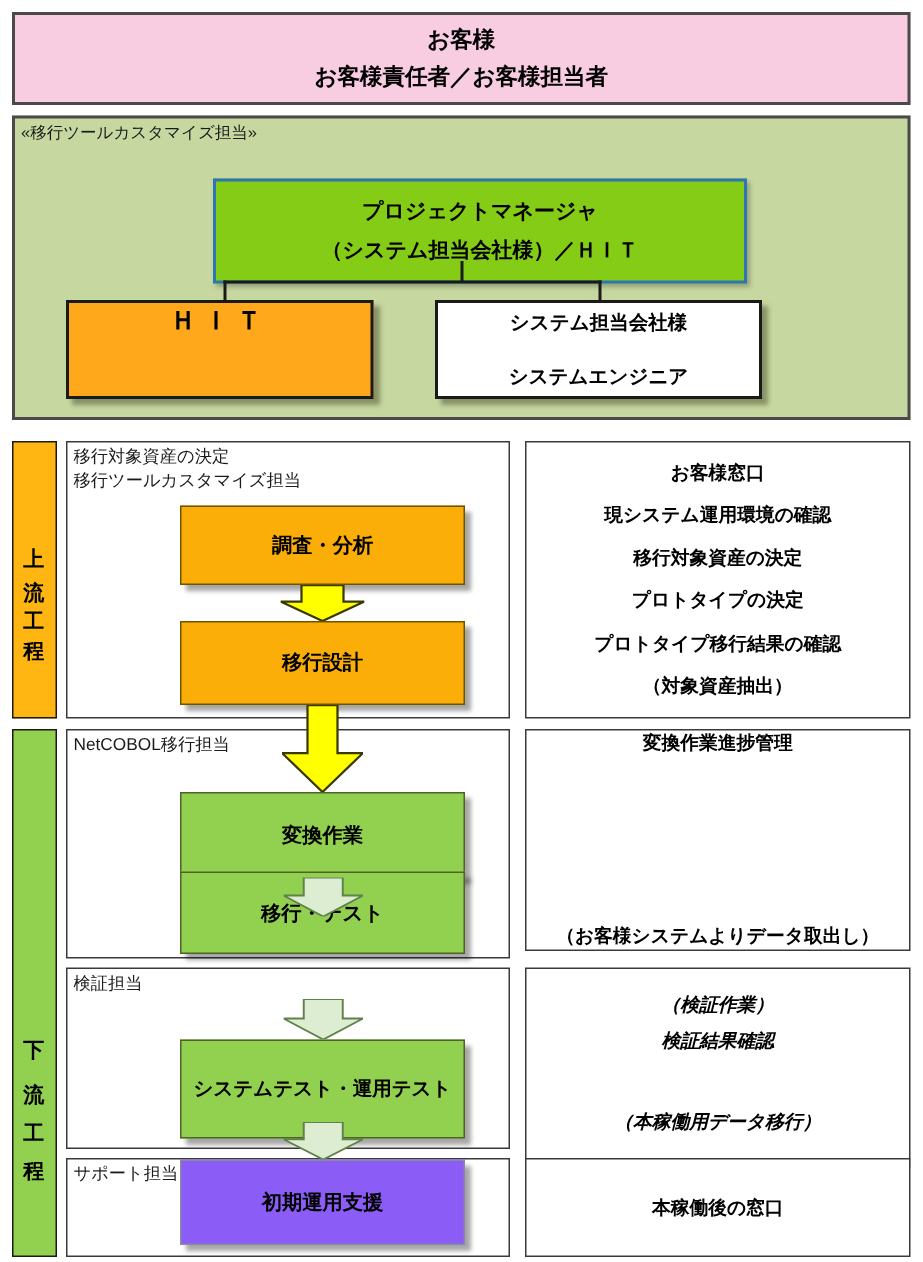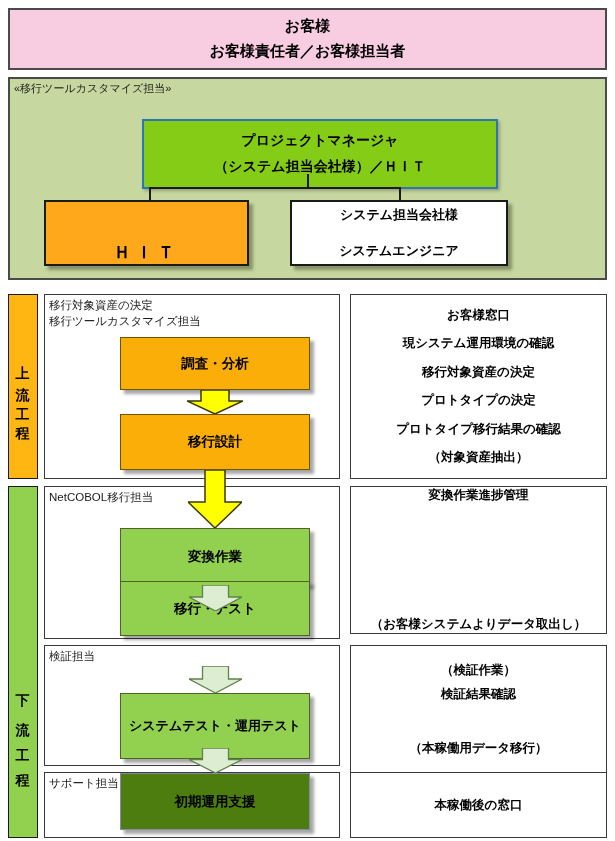--- a/index.html
+++ b/index.html
@@ -26,21 +26,21 @@
     left:132px;top:40px;width:356px;height:70px;
     background:#84cc16;border:2px solid #2E75B6;
     display:flex;flex-direction:column;justify-content:center;align-items:center;
     gap:8px;font-weight:bold;font-size:14px;
     box-shadow:2px 2px 3px rgba(0,0,0,0.25);
   }
   .conn{background:#1a1a1a;}
   .hit-box{
     left:34px;top:121px;width:205px;height:66px;
     background:#FFA81C;border:2px solid #1a1a1a;
-    display:flex;justify-content:center;align-items:flex-end;
+    display:flex;justify-content:center;align-items:flex-start;
     font-weight:bold;font-size:17px;letter-spacing:5px;
     box-shadow:4px 4px 3px rgba(60,60,30,0.45);
   }
   .se-box{
     left:280px;top:121px;width:218px;height:66px;
     background:#ffffff;border:2px solid #1a1a1a;
     display:flex;flex-direction:column;justify-content:center;align-items:center;
     gap:18px;font-weight:bold;font-size:13px;
     box-shadow:4px 4px 3px rgba(60,60,30,0.45);
   }
@@ -59,21 +59,21 @@
   .lane-roles{position:absolute;left:4px;top:2px;font-size:11.5px;line-height:16px;color:#1a1a1a;}
   
   .flow-box{
     left:120px;width:190px;z-index:2;
     display:flex;justify-content:center;align-items:center;
     font-weight:bold;font-size:13.5px;text-align:center;
     border:1.5px solid;box-shadow:4px 4px 3px rgba(0,0,0,0.35);
   }
   .fb-orange{background:#FBAE08;border-color:#6d5500;}
   .fb-green{background:#92D050;border-color:#4F6228;}
-  .fb-lavender{background:#4d7c0f;border-color:#8889A8;}
+  .fb-lavender{background:#8b5cf6;border-color:#8889A8;}
   .arrow{z-index:3;}
   
   .rp-lines{height:100%;display:flex;flex-direction:column;align-items:center;
     font-weight:bold;font-size:12.5px;text-align:center;}
   .rp1{justify-content:space-evenly;}
   .rp2{justify-content:space-between;gap:17px;}
   .rp3{padding-top:16px;gap:7px;}
   .rp3 .gap-before{margin-top:30px;}
   .rp4{justify-content:center;}
 </style>
@@ -183,21 +183,21 @@
       <div>プロトタイプ移行結果の確認</div>
       <div>（対象資産抽出）</div>
     </div>
   </div>
   <div class="abs rpanel" style="top:486px;height:148px;">
     <div class="rp-lines rp2">
       <div>変換作業進捗管理</div>
       <div>（お客様システムよりデータ取出し）</div>
     </div>
   </div>
-  <div class="abs rpanel" style="top:645px;height:134px;">
+  <div class="abs rpanel" style="top:645px;height:134px;font-style:italic;">
     <div class="rp-lines rp3">
       <div>（検証作業）</div>
       <div>検証結果確認</div>
       <div class="gap-before">（本稼働用データ移行）</div>
     </div>
   </div>
   <div class="abs rpanel" style="top:772px;height:66px;">
     <div class="rp-lines rp4">
       <div>本稼働後の窓口</div>
     </div>

